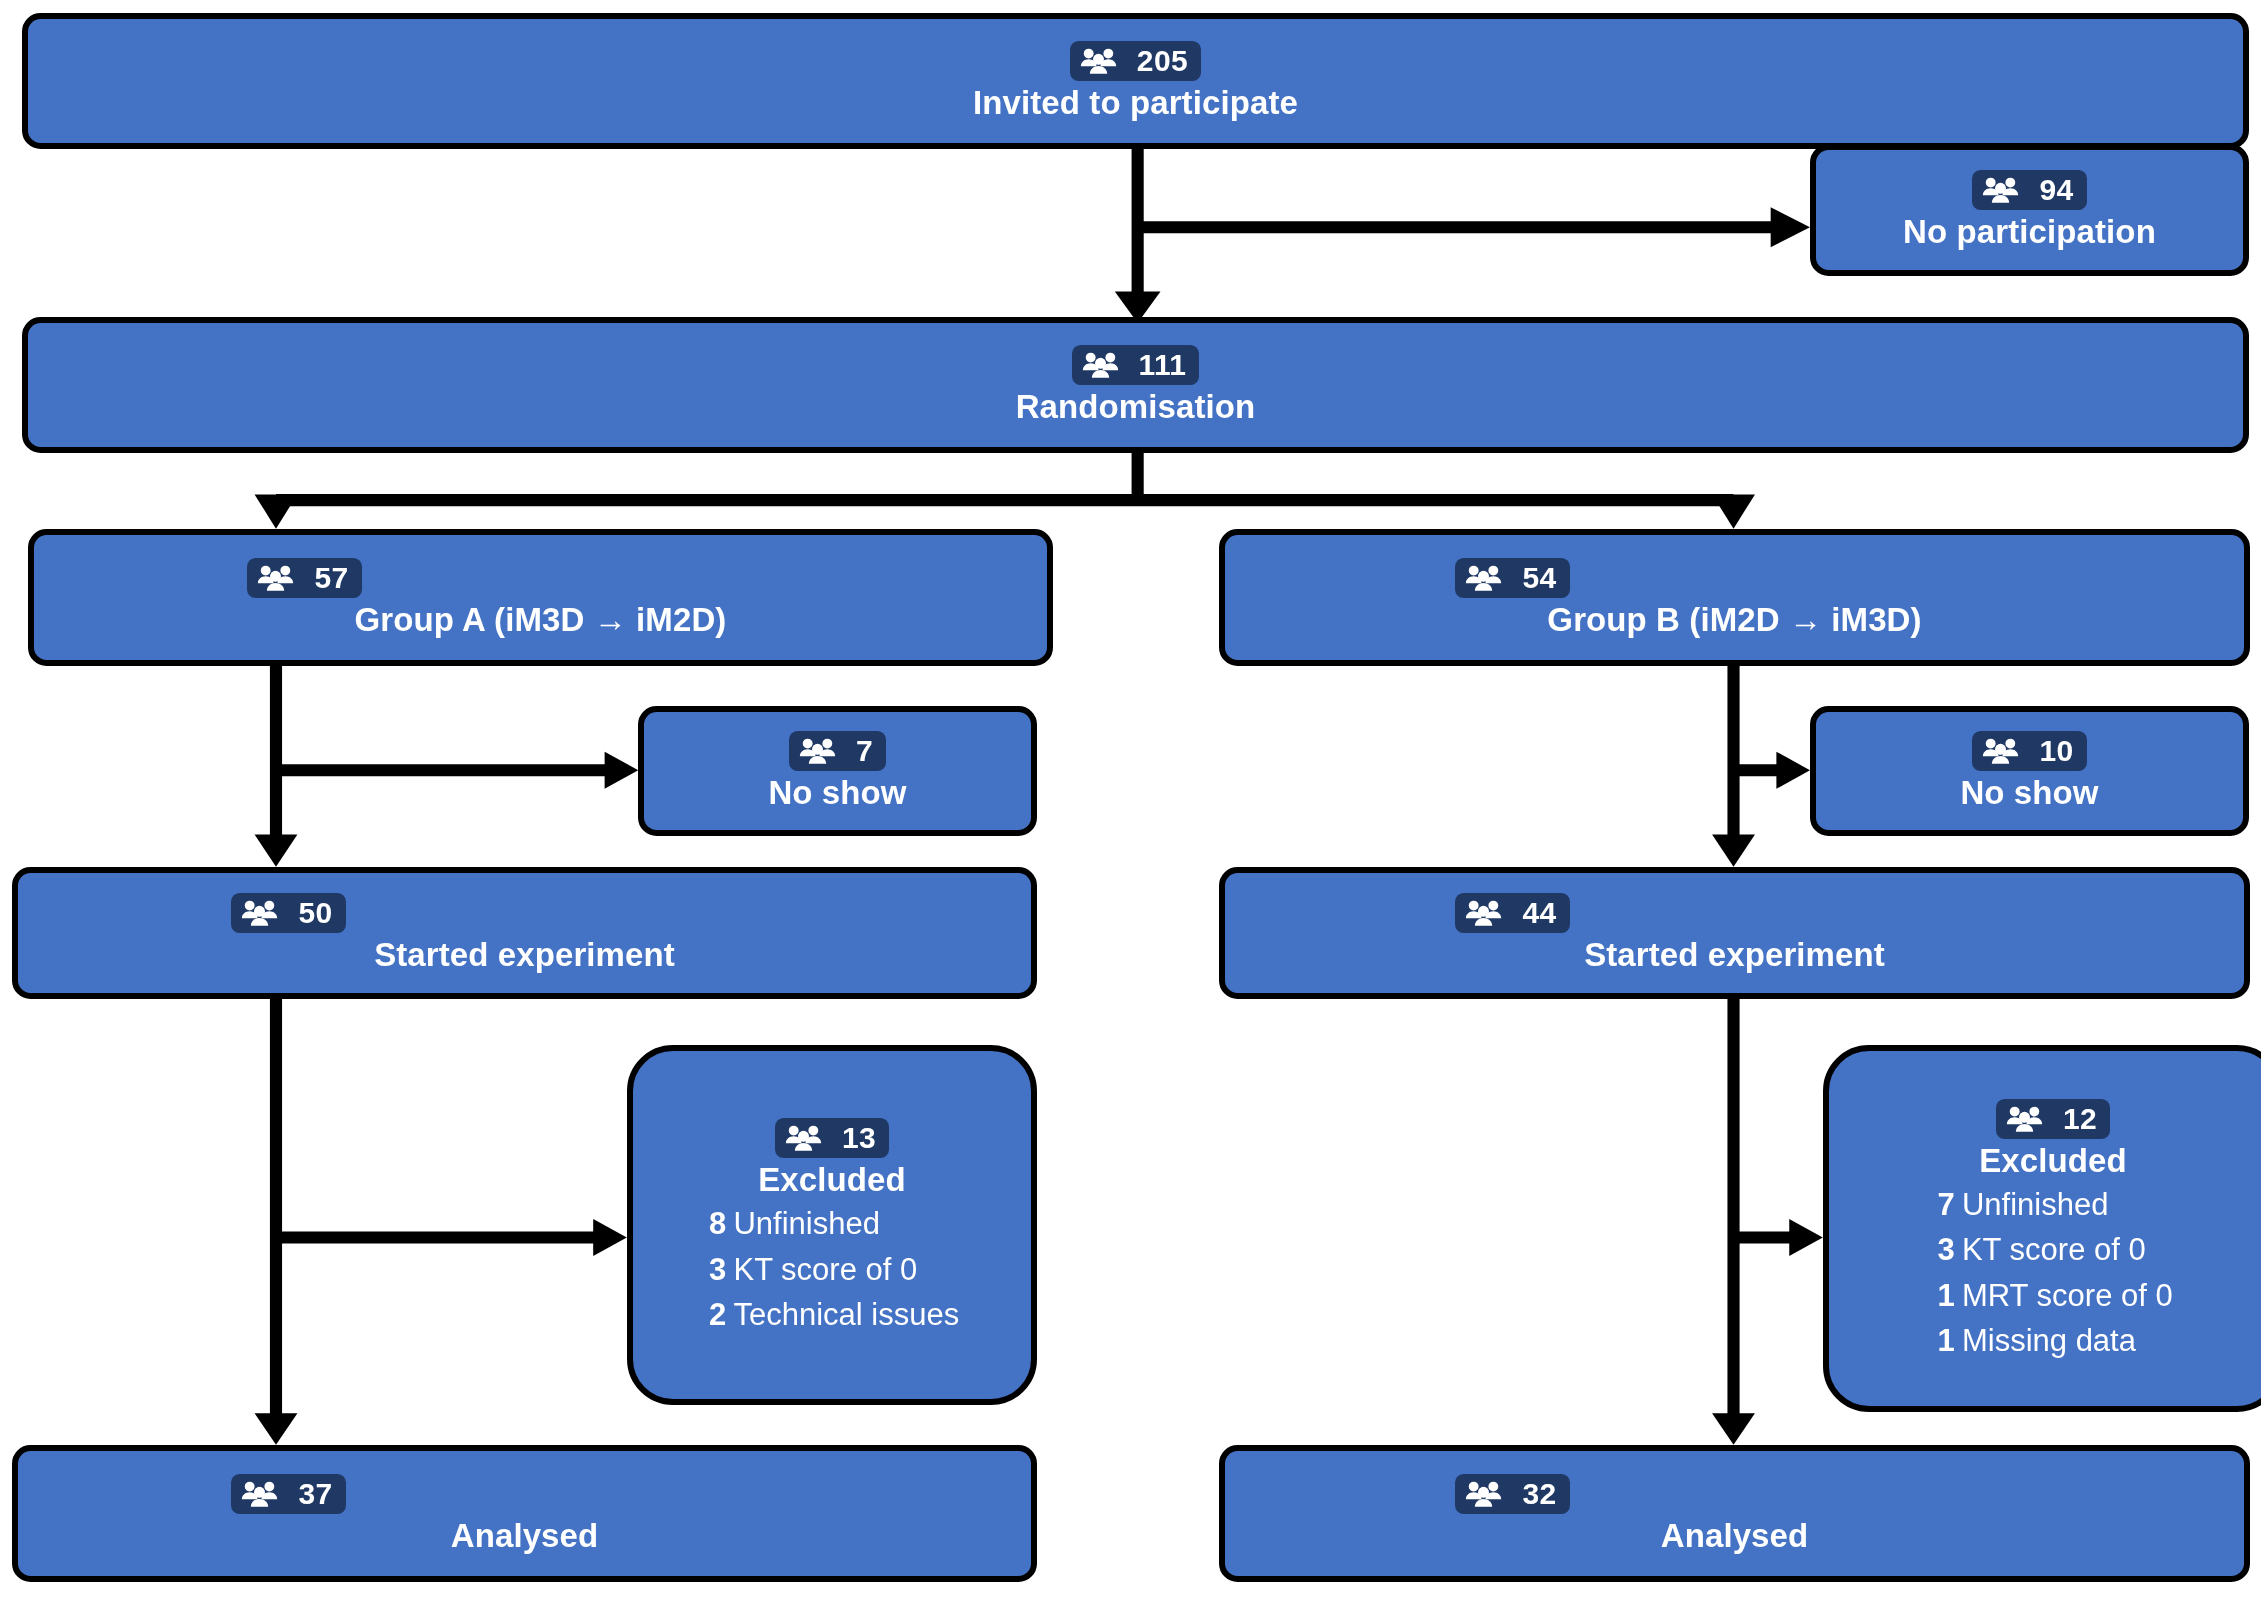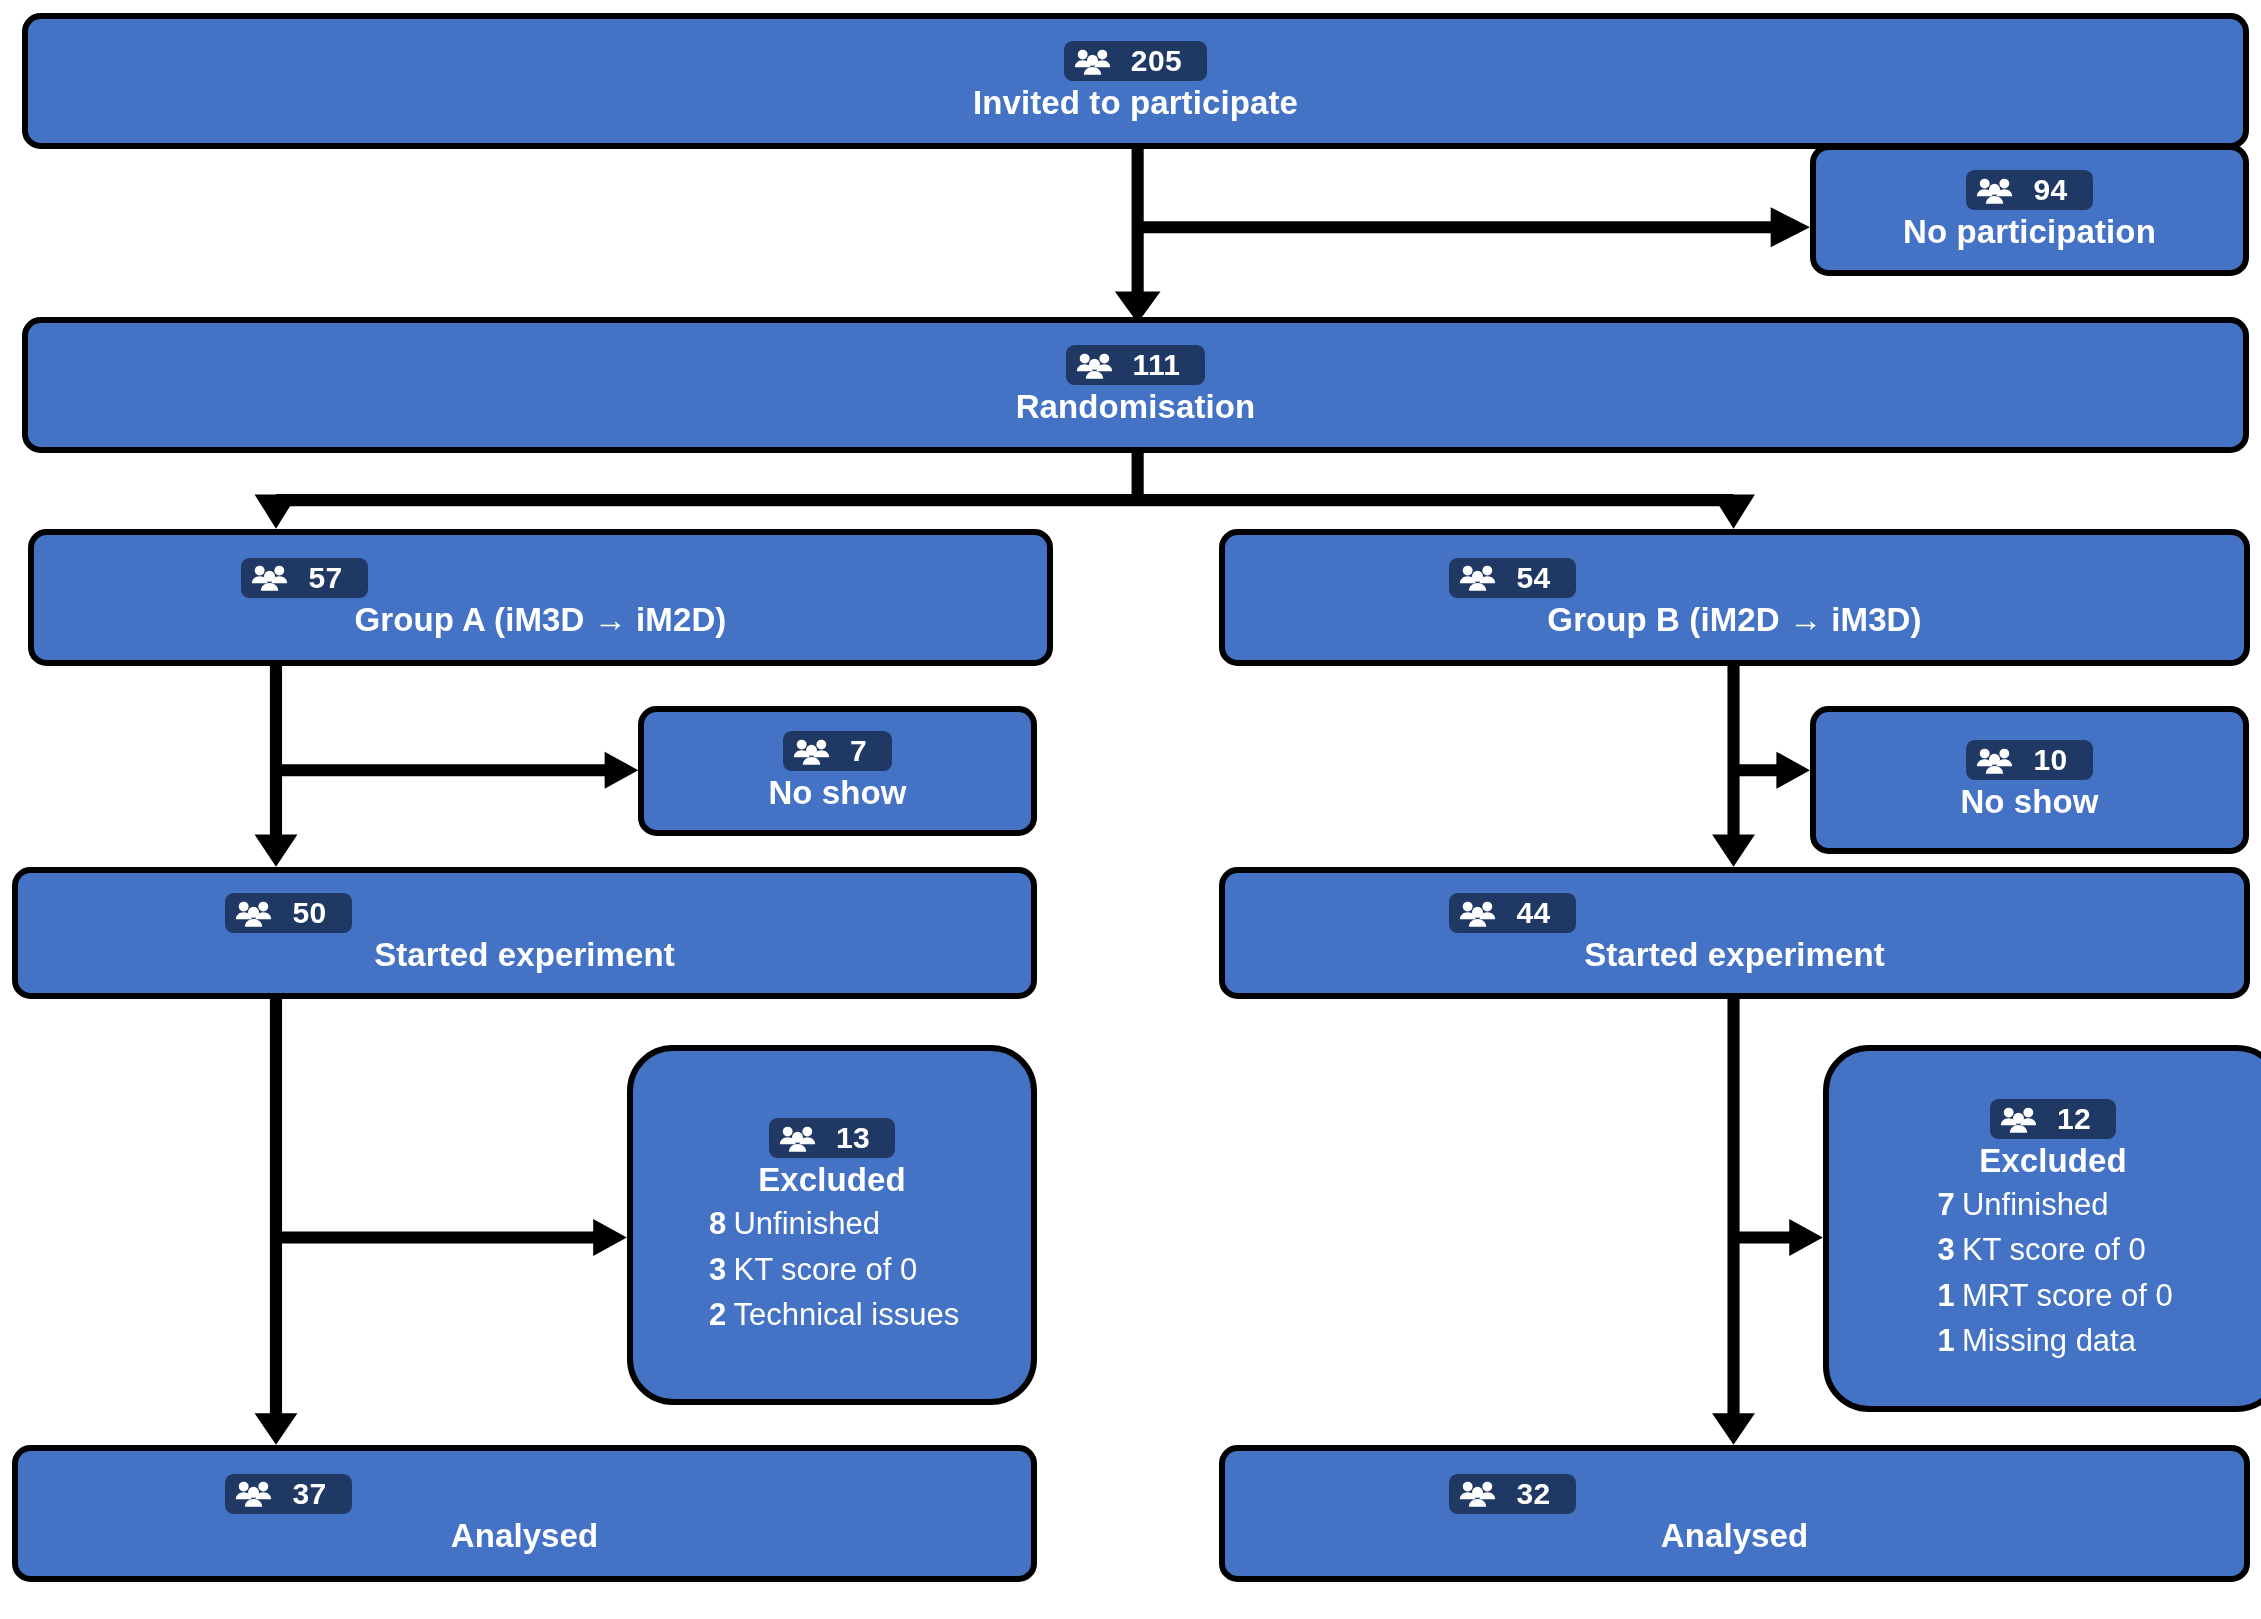--- a/index.html
+++ b/index.html
@@ -51,26 +51,26 @@
     font-weight: bold;
     line-height: 1.05;
     text-align: center;
     white-space: nowrap;
     letter-spacing: 0.1px;
   }
 
   
   .badge {
     display: inline-flex;
-    align-items: center;
+    align-items: flex-start;
     justify-content: center;
     gap: 20px;
     background: #1F3864;
     border-radius: 8.6px;
-    padding: 5px 25px 5px 10px;
+    padding: 5px 13px 5px 10px;
     margin-bottom: 5px;
   }
   .badge .people-icon {
     display: block;
     width: 37px;
     height: 29px;
     flex: 0 0 auto;
   }
   .badge .count {
     font-size: 30px;
@@ -106,21 +106,21 @@
   #node-no-participation { left: 1810px; top: 144px;  width: 439px;  height: 132px; }
   #node-randomisation    { left: 22px;   top: 317px;  width: 2227px; height: 136px; }
 
   #node-group-a          { left: 28px;   top: 529px;  width: 1025px; height: 137px; }
   #node-noshow-a         { left: 638px;  top: 706px;  width: 399px;  height: 130px; }
   #node-started-a        { left: 12px;   top: 867px; width: 1025px; height: 132px; }
   #node-excluded-a       { left: 627px;  top: 1045px; width: 410px;  height: 360px; }
   #node-analysed-a       { left: 12px;   top: 1445px; width: 1025px; height: 137px; }
 
   #node-group-b          { left: 1219px; top: 529px;  width: 1031px; height: 137px; }
-  #node-noshow-b         { left: 1810px; top: 706px;  width: 439px;  height: 148px; }
+  #node-noshow-b         { left: 1810px; top: 706px;  width: 439px;  height: 130px; }
   #node-started-b        { left: 1219px; top: 867px; width: 1031px; height: 132px; }
   #node-excluded-b       { left: 1823px; top: 1045px; width: 460px;  height: 367px; }
   #node-analysed-b       { left: 1219px; top: 1445px; width: 1031px; height: 137px; }
 
   
   .col-a-shift  { transform: translateX(-236px); }
   .col-b-shift  { transform: translateX(-222px); }
 </style>
 </head>
 <body>

